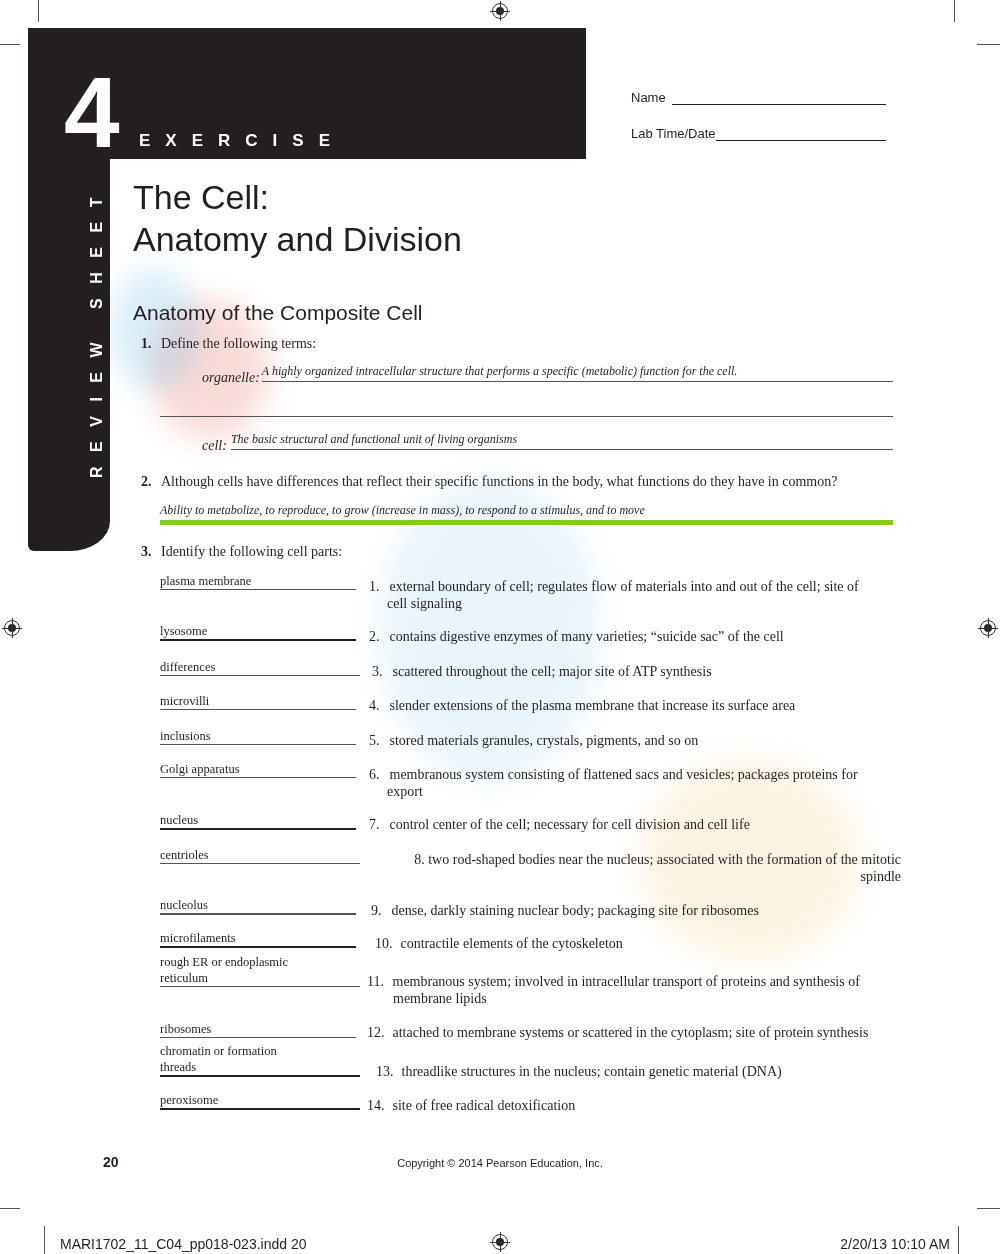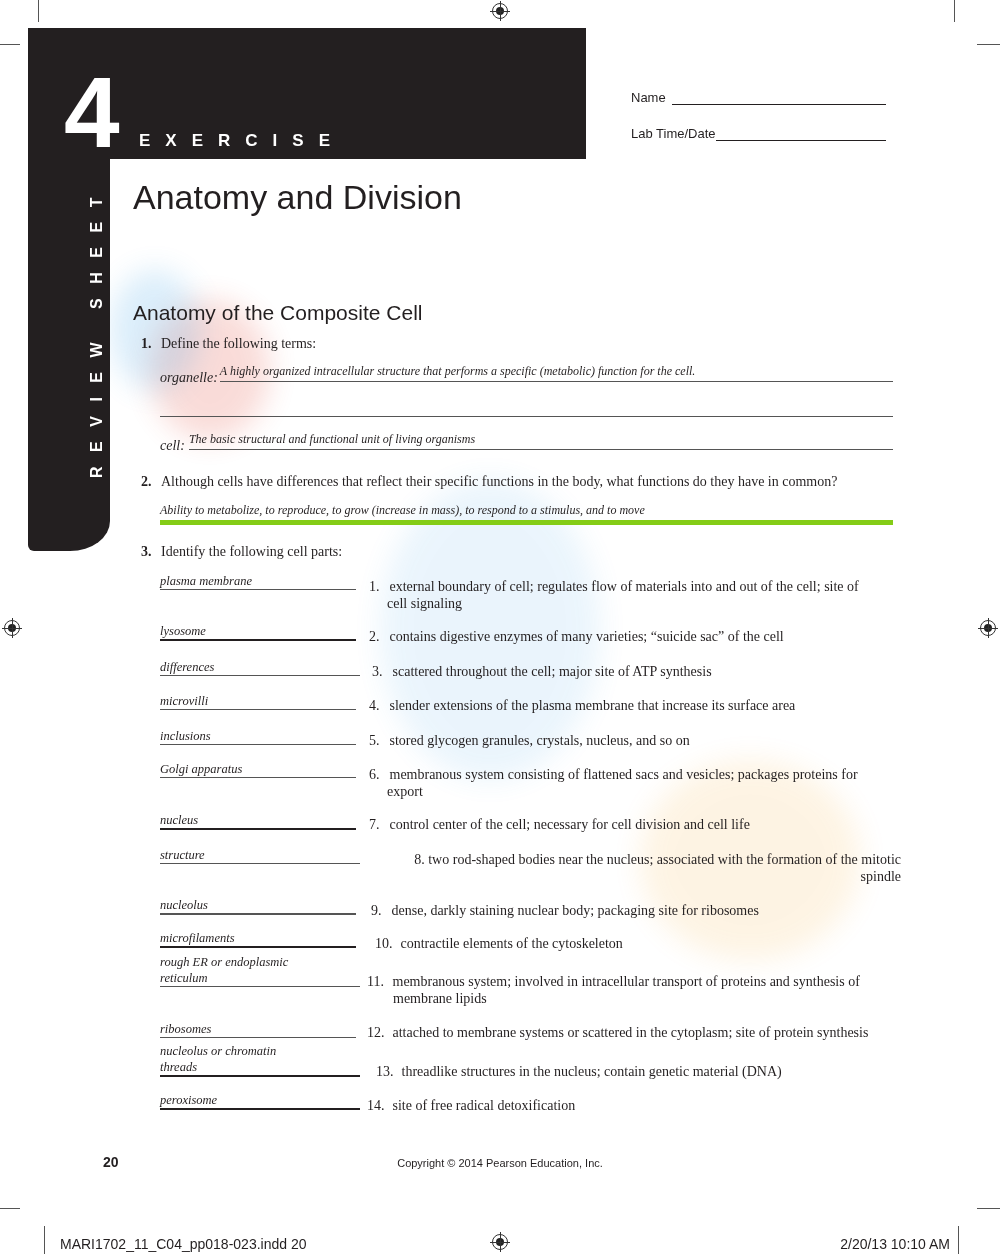--- a/index.html
+++ b/index.html
@@ -20,24 +20,24 @@
 
   .namefield { left: 631px; font-size: 13px; font-family: "Liberation Sans", sans-serif; display: flex; align-items: flex-end; }
   .namefield .line { border-bottom: 1px solid #231f20; height: 1px; margin-left: 6px; }
 
   .title { left: 133px; top: 176px; font-size: 34px; line-height: 42px; font-family: "Liberation Sans", sans-serif; }
   .section { left: 133px; top: 301px; font-size: 21px; font-family: "Liberation Sans", sans-serif; }
   .q { font-size: 14px; }
   .q b { display: inline-block; width: 20px; }
   .ans-line { border-bottom: 1px solid #555; }
   .ans { font-style: italic; font-size: 12px; }
-  .label-it { font-style: italic; font-size: 14px; }
+  .label-it { font-style: italic; font-size: 14px; margin-left: 42px; }
 
   .part-row { position: absolute; left: 160px; width: 733px; }
-  .part-ans { position: absolute; left: 0; width: 196px; border-bottom: 1px solid #555; font-style: italic; font-size: 12.5px; line-height: 16px; }
+  .part-ans { position: absolute; left: 0; width: 196px; border-bottom: 1px solid #555; font-size: 12.5px; line-height: 16px; }
   .part-desc { position: absolute; font-size: 14px; line-height: 17px; }
   .part-desc .num { display: inline-block; }
 
   .footer-num { left: 103px; top: 1154px; font-size: 14px; font-weight: bold; font-family: "Liberation Sans", sans-serif; }
   .copyright { left: 0; width: 1000px; text-align: center; top: 1157px; font-size: 11px; font-family: "Liberation Sans", sans-serif; }
   .slug { top: 1236px; font-size: 14px; font-family: "Liberation Sans", sans-serif; }
 
   .wm { position: absolute; border-radius: 50%; filter: blur(14px); opacity: 0.18; }
 </style>
 </head>
@@ -80,20 +80,21 @@
 <div class="abs namefield" style="top:90px;">
   <span>Name</span>
   <span class="line" style="width:214px;"></span>
 </div>
 <div class="abs namefield" style="top:126px;">
   <span>Lab Time/Date</span>
   <span class="line" style="width:170px;margin-left:0;"></span>
 </div>
 
 <div class="abs title">
+  <div>The Cell:</div>
   <div>Anatomy and Division</div>
 </div>
 
 <div class="abs section">Anatomy of the Composite Cell</div>
 
 <div class="abs q" style="left:141px;top:336px;">
   <b>1.</b><span>Define the following terms:</span>
 </div>
 <div class="abs" style="left:160px;top:364px;width:733px;display:flex;align-items:flex-end;">
   <span class="label-it" style="margin-bottom:-4px;">organelle:</span>
@@ -134,37 +135,37 @@
 </div>
 <div class="part-row" style="top:693px;">
   <div class="part-ans" style="top:0;">microvilli</div>
   <div class="part-desc" style="left:209px;top:4px;width:530px;">
     <span class="num" style="width:17px;">4.</span> <span>slender extensions of the plasma membrane that increase its surface area</span>
   </div>
 </div>
 <div class="part-row" style="top:728px;">
   <div class="part-ans" style="top:0;">inclusions</div>
   <div class="part-desc" style="left:209px;top:4px;width:530px;">
-    <span class="num" style="width:17px;">5.</span> <span>stored glycogen granules, crystals, nucleus, and so on</span>
+    <span class="num" style="width:17px;">5.</span> <span>stored materials granules, crystals, pigments, and so on</span>
   </div>
 </div>
 <div class="part-row" style="top:761px;">
   <div class="part-ans" style="top:0;">Golgi apparatus</div>
   <div class="part-desc" style="left:209px;top:5px;width:530px;">
     <span class="num" style="width:17px;">6.</span> <span>membranous system consisting of flattened sacs and vesicles; packages proteins for</span><br><span style="padding-left:18px;">export</span>
   </div>
 </div>
 <div class="part-row" style="top:812px;">
   <div class="part-ans" style="top:0;border-bottom:2px solid #231f20;">nucleus</div>
   <div class="part-desc" style="left:209px;top:4px;width:530px;">
     <span class="num" style="width:17px;">7.</span> <span>control center of the cell; necessary for cell division and cell life</span>
   </div>
 </div>
 <div class="part-row" style="top:847px;">
-  <div class="part-ans" style="top:0;width:200px;">structure</div>
+  <div class="part-ans" style="top:0;width:200px;">centrioles</div>
   <div class="part-desc" style="left:211px;top:4px;width:530px;text-align:right;">
     <span class="num" style="width:17px;">8.</span> <span>two rod-shaped bodies near the nucleus; associated with the formation of the mitotic</span><br><span style="padding-left:18px;">spindle</span>
   </div>
 </div>
 <div class="part-row" style="top:897px;">
   <div class="part-ans" style="top:0;border-bottom:2px solid #555;">nucleolus</div>
   <div class="part-desc" style="left:211px;top:5px;width:530px;">
     <span class="num" style="width:17px;">9.</span> <span>dense, darkly staining nuclear body; packaging site for ribosomes</span>
   </div>
 </div>
@@ -183,21 +184,21 @@
   </div>
 </div>
 <div class="part-row" style="top:1021px;">
   <div class="part-ans" style="top:0;">ribosomes</div>
   <div class="part-desc" style="left:207px;top:3px;width:540px;">
     <span class="num" style="width:22px;">12.</span> <span>attached to membrane systems or scattered in the cytoplasm; site of protein synthesis</span>
   </div>
 </div>
 <div class="part-row" style="top:1043px;">
   <div class="part-ans" style="top:0;width:200px;border-bottom:2px solid #231f20;">
-    <span>nucleolus or chromatin</span><br><span>threads</span>
+    <span>chromatin or formation</span><br><span>threads</span>
   </div>
   <div class="part-desc" style="left:216px;top:20px;width:540px;">
     <span class="num" style="width:22px;">13.</span> <span>threadlike structures in the nucleus; contain genetic material (DNA)</span>
   </div>
 </div>
 <div class="part-row" style="top:1092px;">
   <div class="part-ans" style="top:0;width:200px;border-bottom:2px solid #231f20;">peroxisome</div>
   <div class="part-desc" style="left:207px;top:5px;width:540px;">
     <span class="num" style="width:22px;">14.</span> <span>site of free radical detoxification</span>
   </div>

